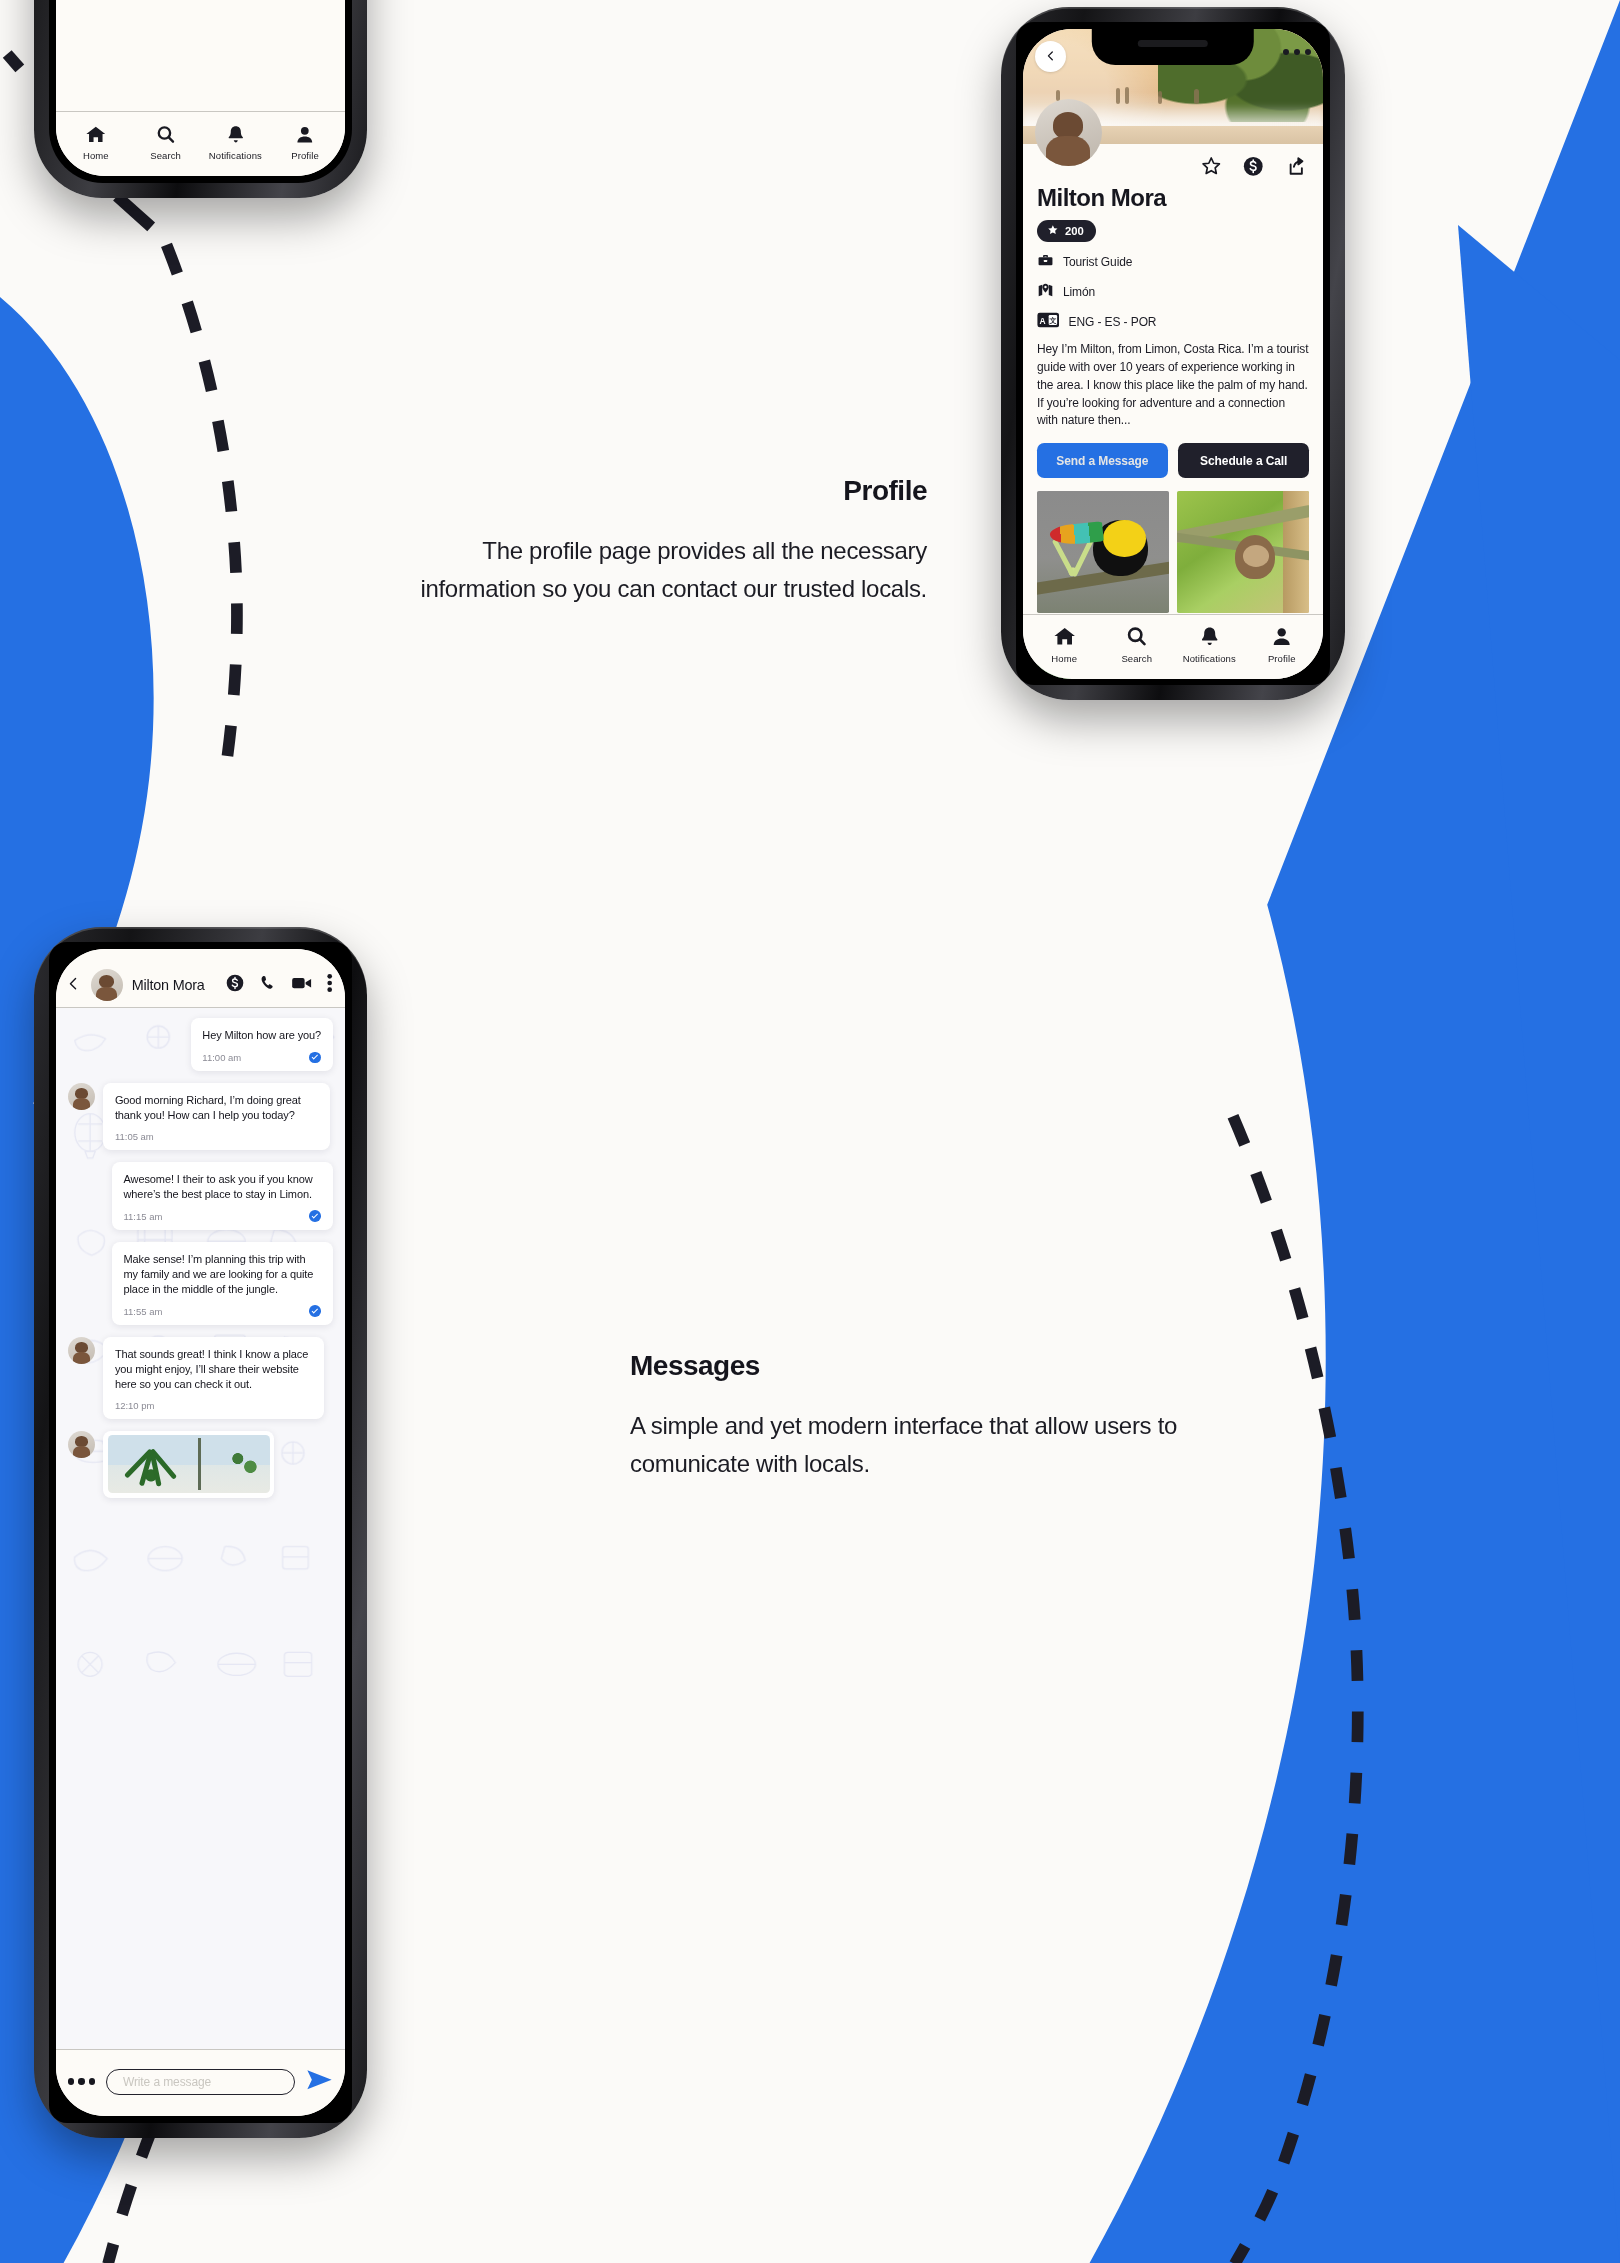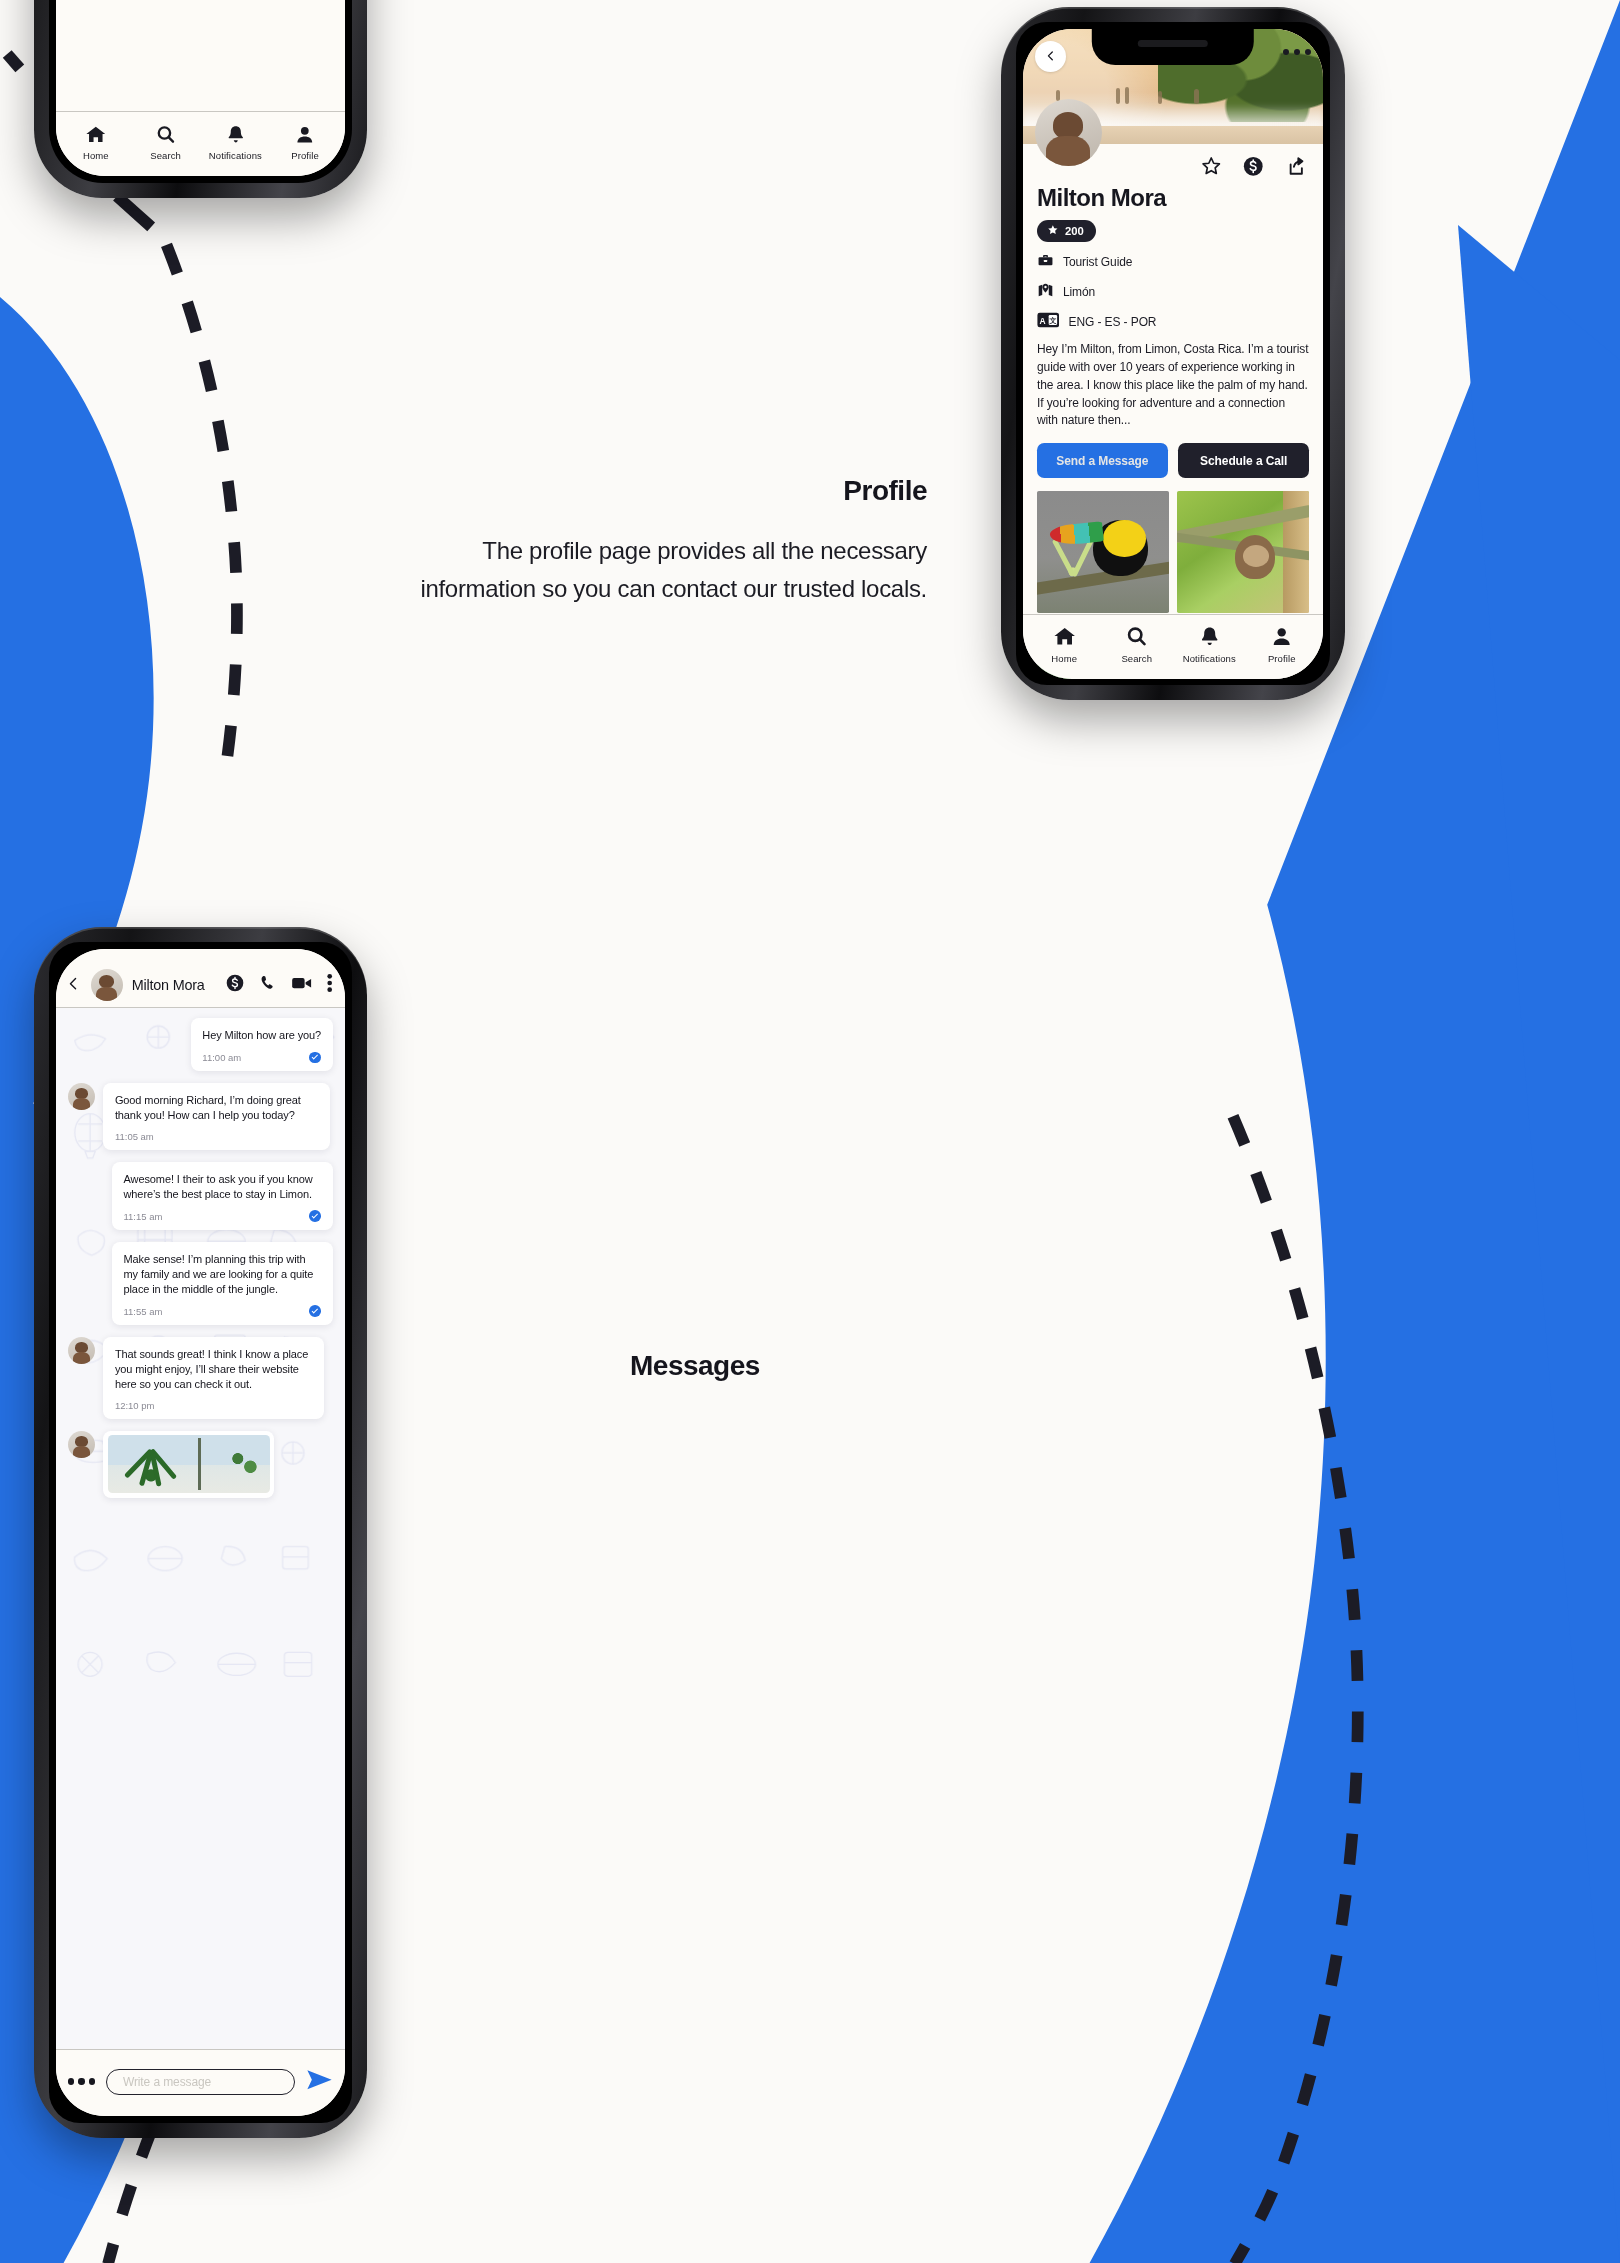--- a/index.html
+++ b/index.html
@@ -20,21 +20,21 @@
     border-radius: 68px;
     background: linear-gradient(100deg,#2b2b2f 0%, #141416 18%, #3d3d42 42%, #0d0d0f 60%, #44444a 82%, #1b1b1e 100%);
     padding: 15.3px;
     box-shadow: 0 20px 43px rgba(0,0,0,.34), 0 1.8px 0 rgba(255,255,255,.18) inset;
     z-index: 5;
   }
   .phone-inner {
     position: relative;
     width: 100%; height: 100%;
     background: #000;
-    border-radius: 31px;
+    border-radius: 18px;
     padding: 6.3px;
     overflow: hidden;
   }
   .screen {
     position: relative;
     width: 100%; height: 100%;
     background: #FDFBF7;
     border-radius: 49px;
     overflow: hidden;
   }
@@ -771,14 +771,15 @@
   </div>
 </div>
 
 <div class="caption" id="caption-profile">
   <h2>Profile</h2>
   <p>The profile page provides all the necessary information so you can contact our trusted locals.</p>
 </div>
 
 <div class="caption" id="caption-messages">
   <h2>Messages</h2>
+  <p>A simple and yet modern interface that allow users to comunicate with locals.</p>
 </div>
 
 
 </body></html>

